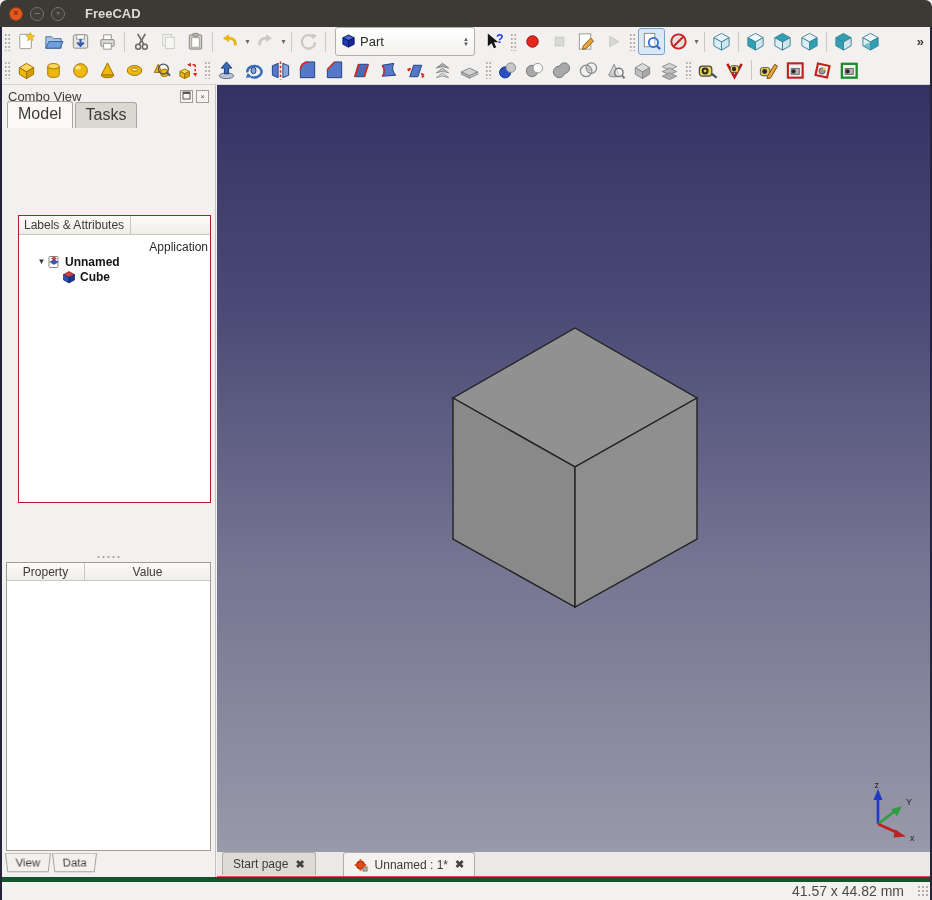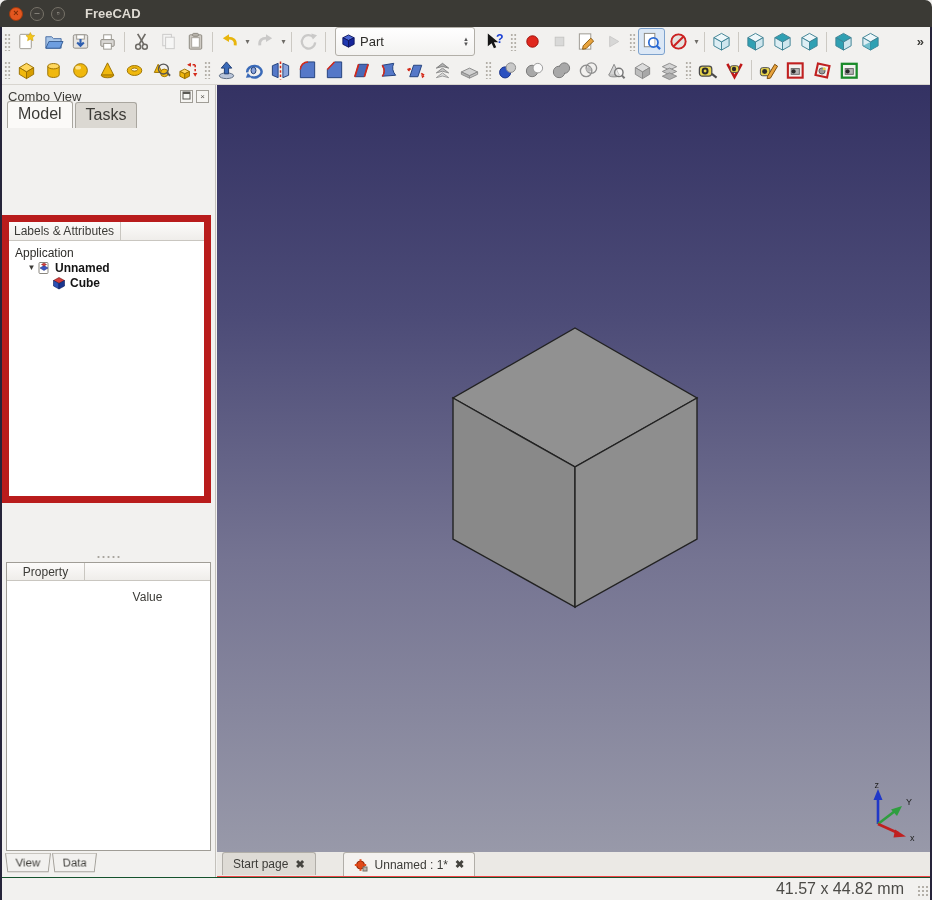--- a/index.html
+++ b/index.html
@@ -45,44 +45,44 @@
           border-right:1px solid #c4c1bb; }
   .panel-title{ height:20px; display:flex; align-items:center; padding:3px 6px 0; font-size:13px; color:#3c3b37; }
   .panel-title .spacer{ flex:1; }
   .mini{ width:13px; height:13px; border:1px solid #a09d96; background:#f6f5f2; margin-left:3px;
          font-size:8px; line-height:11px; text-align:center; color:#5a5853; }
   .ctabs{ display:flex; align-items:flex-end; padding-left:5px; height:23px; }
   .ctab{ font-size:16px; color:#3c3b37; padding:3px 10px 4px; border:1px solid #a9a69f;
          border-bottom:none; border-radius:3px 3px 0 0; background:#dbd8d2; margin-right:2px; }
   .ctab.active{ background:#fbfaf8; padding-bottom:5px; }
 
-  .treebox{ position:absolute; left:0; right:4px; top:130px; height:288px; background:#fff;
-            border:7px solid #b91c1c; }
+  .treebox{ position:absolute; left:16px; right:4px; top:130px; height:288px; background:#fff;
+            border:1px solid #b91c1c; }
   .tree-header{ height:19px; border-bottom:1px solid #c9c6c0; background:linear-gradient(#fcfbfa,#efedea);
                 display:flex; }
   .tree-header-cell{ width:112px; border-right:1px solid #c9c6c0; font-size:12px; color:#3c3b37;
                      padding:2px 5px; white-space:nowrap; }
   .tree-items{ padding:4px 2px; font-size:12px; color:#2e2d2a; }
   .titem{ height:15px; display:flex; align-items:center; white-space:nowrap; }
   .titem.bold{ font-weight:bold; color:#141414; }
   .expander{ width:11px; font-size:8px; color:#3c3b37; text-align:center; flex:none; }
   .ticon{ width:14px; height:14px; margin-right:4px; flex:none; }
-  .indent1{ padding-left:4px; } .indent2{ padding-left:15px; } .indent3{ padding-left:41px; }
+  .indent1{ padding-left:4px;justify-content:flex-end; } .indent2{ padding-left:15px; } .indent3{ padding-left:41px; }
 
   .hsplit{ position:absolute; left:4px; right:4px; top:467px; height:10px; display:flex;
            align-items:center; justify-content:center; }
   .hsplit .dots{ width:26px; height:4px;
                  background-image:radial-gradient(circle,#a9a59e 1px,transparent 1.2px); background-size:5px 4px; }
 
   .propbox{ position:absolute; left:4px; right:4px; top:477px; bottom:26px; background:#fff;
             border:1px solid #a09d96;text-align:center; }
   .prop-header{ height:18px; display:flex; background:linear-gradient(#fcfbfa,#efedea);
                 border-bottom:1px solid #c9c6c0; font-size:12px; color:#3c3b37; }
   .prop-cell{ padding:2px 6px; border-right:1px solid #c9c6c0; }
-  .prop-cell.c1{ width:78px; } .prop-cell.c2{ flex:1; border-right:none;margin-top:25px; }
+  .prop-cell.c1{ width:78px; } .prop-cell.c2{ flex:1; border-right:none; }
 
   .south-tabs{ position:absolute; left:3px; bottom:2px; height:22px; display:flex; }
   .stab{ font-size:12px; color:#3c3b37; background:#f2f1ef; border:1px solid #a3a099; border-top-color:#c6c3bd;
          padding:3px 9px; margin-right:1px; transform:perspective(46px) rotateX(-14deg);
          transform-origin:top center; }
 
   
   .viewport{ position:absolute; left:217px; top:85px; width:713px; height:767px;
              background:linear-gradient(180deg,#343263 0%, #4c4b77 30%, #757492 62%, #9899a9 100%); }
   .viewport svg.scene{ position:absolute; inset:0; }
@@ -94,22 +94,22 @@
             border-bottom:1px solid #ef4444; display:flex; align-items:flex-start; padding-left:5px;gap:24px; }
   .dtab{ height:23px; display:flex; align-items:center; gap:7px; padding:0 10px; font-size:12px;
          color:#3c3b37; border:1px solid #b1aea8; border-bottom:none; border-radius:3px 3px 0 0;
          background:#dedbd5; margin-right:3px; }
   .dtab.active{ background:#f4f2ef; height:24px; }
   .dtab svg{ width:14px; height:14px; }
   .dclose{ font-size:11px; color:#45443f; font-weight:bold; cursor:default; }
 
   
   .statusbar{ position:absolute; left:0; right:0; bottom:0; height:23px; background:#f2f1ef;
-              border-top:1px solid #14532d; display:flex; align-items:center; justify-content:flex-end;
-              padding-right:28px; font-size:16px; color:#4c4b47; }
+              border-top:5px solid #14532d; display:flex; align-items:center; justify-content:flex-end;
+              padding-right:28px; font-size:14px; color:#4c4b47; }
   .rgrip{ position:absolute; right:3px; bottom:3px; width:12px; height:12px;
           background-image:radial-gradient(circle,#b3afa8 1px,transparent 1.3px); background-size:4px 4px; }
 </style>
 </head>
 <body>
 
 <div class="titlebar">
   <span class="winbtn close">×</span>
   <span class="winbtn plain">–</span>
   <span class="winbtn plain">▫</span>

